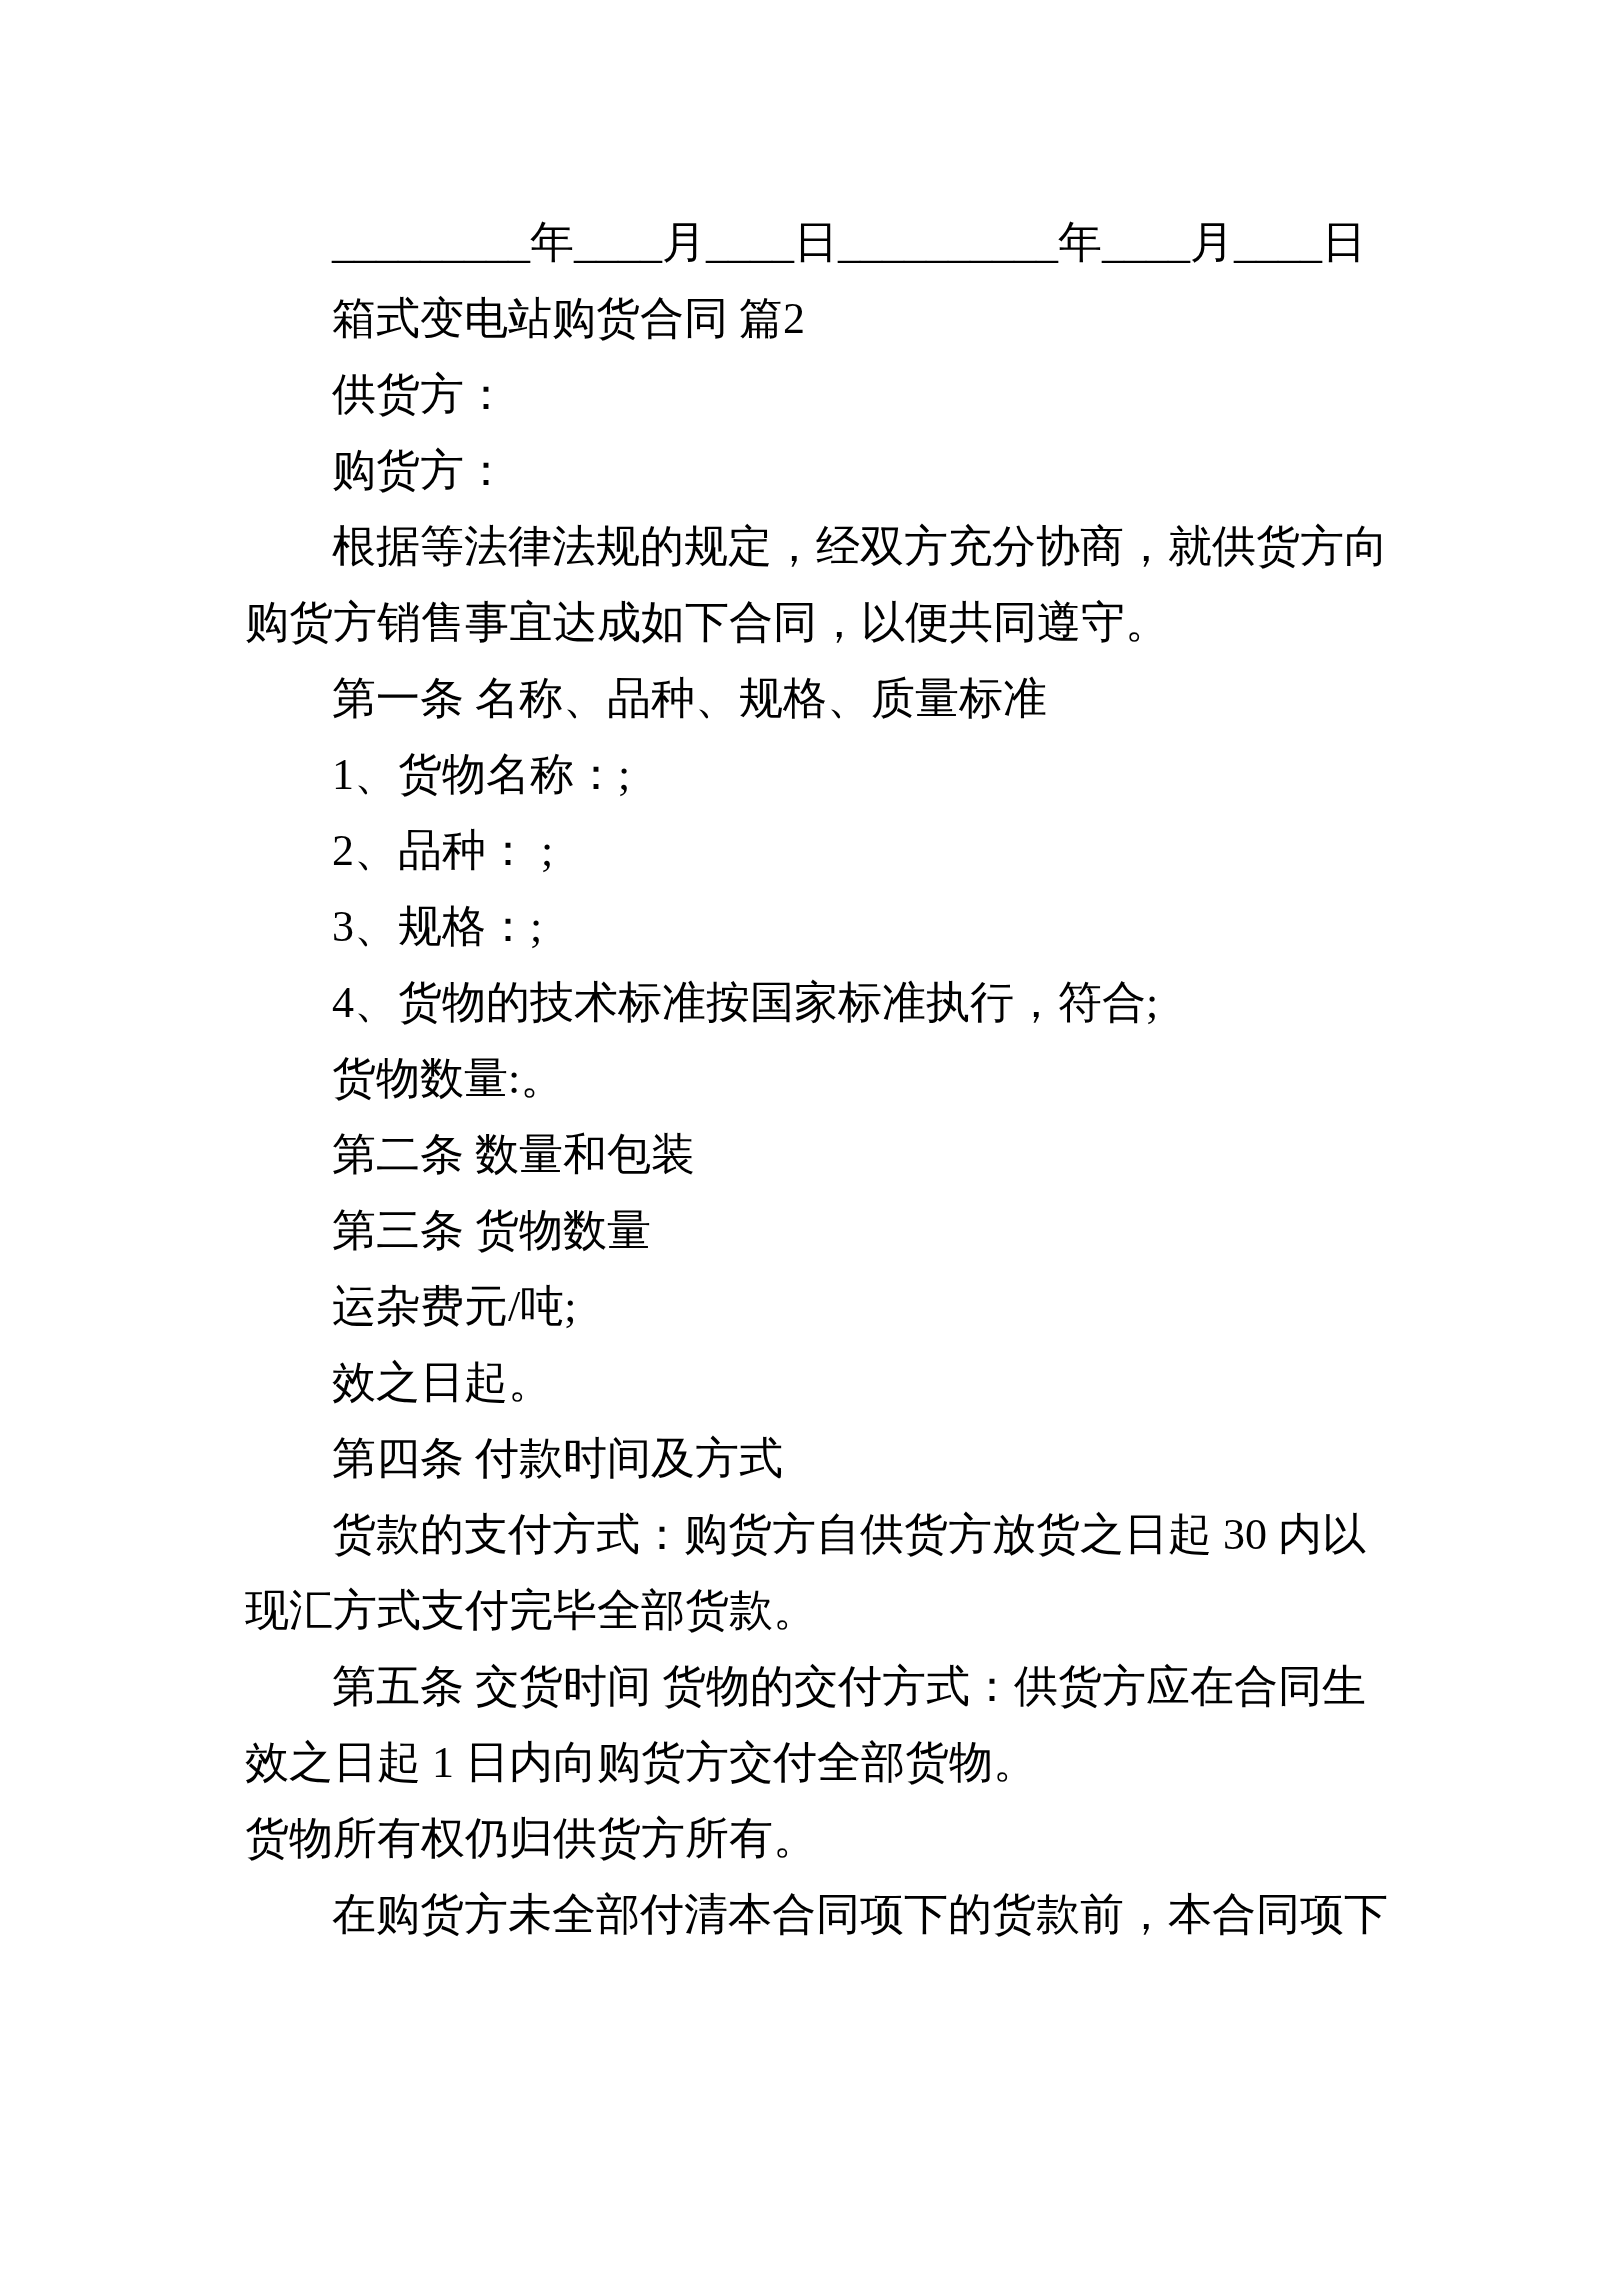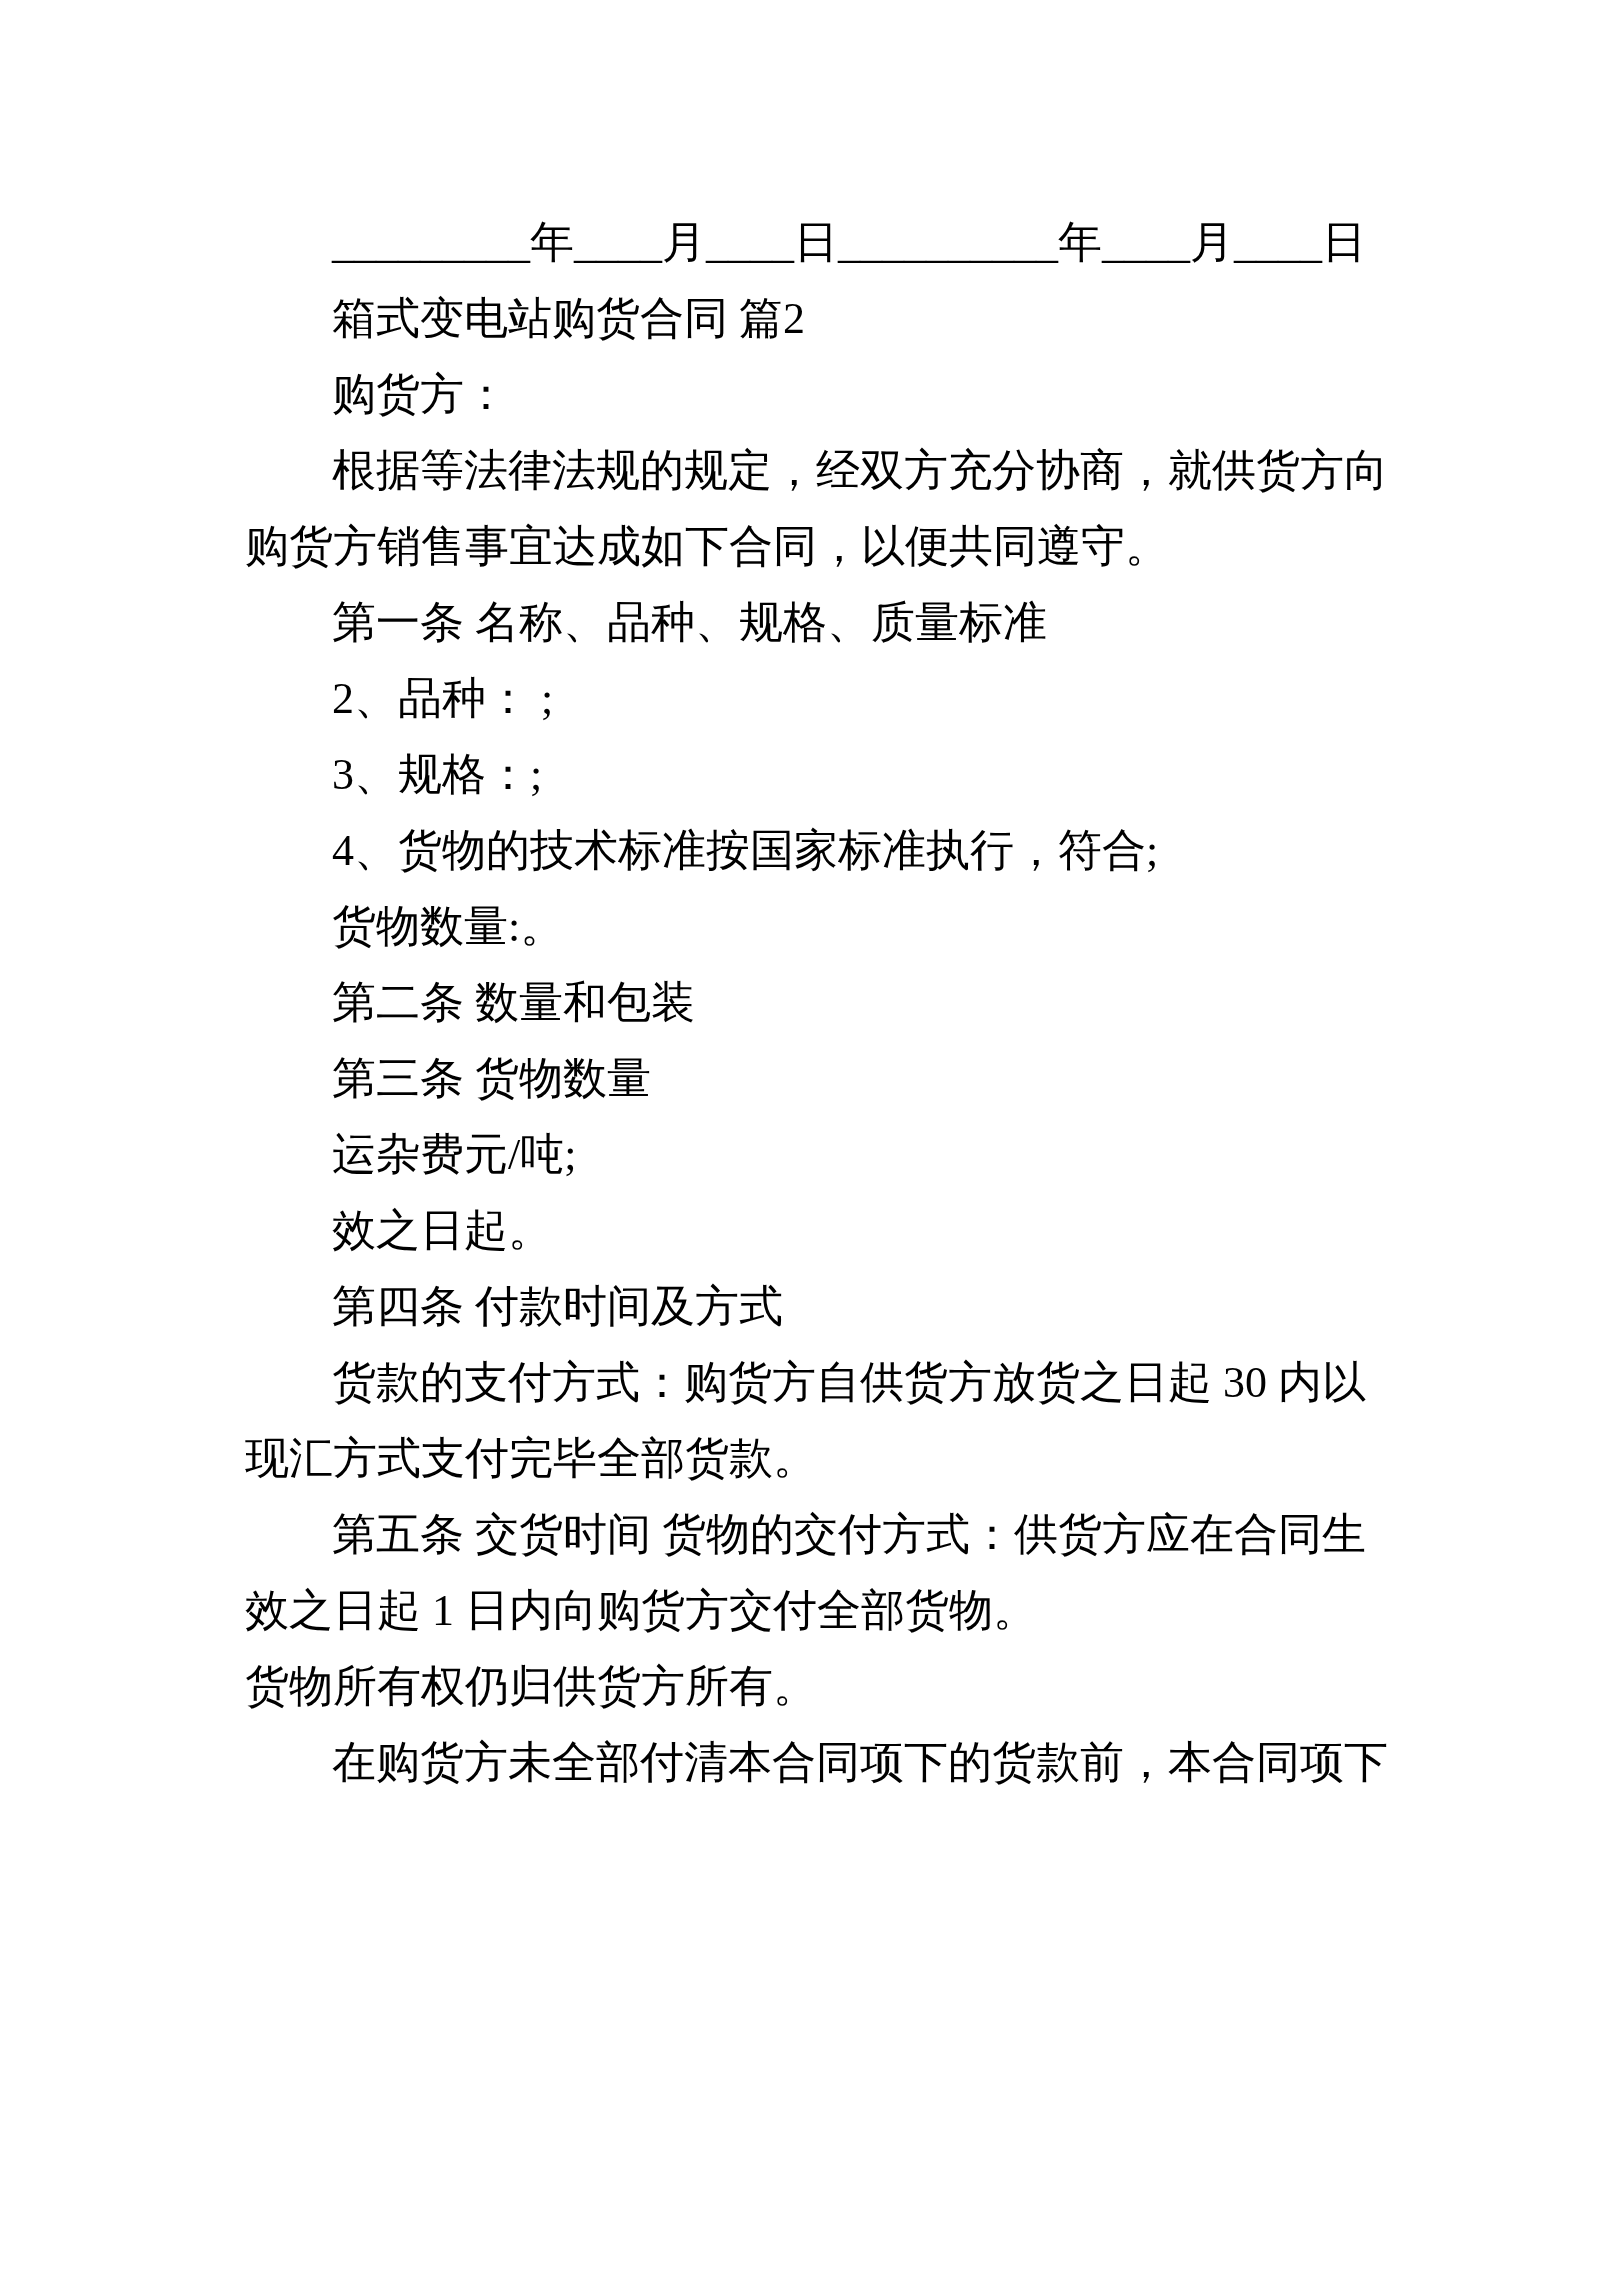--- a/index.html
+++ b/index.html
@@ -30,24 +30,26 @@
     padding-left: 87px; 
   }
 </style>
 </head>
 <body style="background: rgb(255, 255, 255);">
 
 <div class="page" style="color: rgb(0, 0, 0);">
   <div>
       <div class="line indent">_________年____月____日__________年____月____日</div>
       <div class="line indent">箱式变电站购货合同 篇2</div>
+      <div class="line indent">供货方：</div>
       <div class="line indent">购货方：</div>
       <div class="line indent">根据等法律法规的规定，经双方充分协商，就供货方向</div>
       <div class="line">购货方销售事宜达成如下合同，以便共同遵守。</div>
       <div class="line indent">第一条 名称、品种、规格、质量标准</div>
+      <div class="line indent">1、货物名称：;</div>
       <div class="line indent">2、品种： ;</div>
       <div class="line indent">3、规格：;</div>
       <div class="line indent">4、货物的技术标准按国家标准执行，符合;</div>
       <div class="line indent">货物数量:。</div>
       <div class="line indent">第二条 数量和包装</div>
       <div class="line indent">第三条 货物数量</div>
       <div class="line indent">运杂费元/吨;</div>
       <div class="line indent">效之日起。</div>
       <div class="line indent">第四条 付款时间及方式</div>
       <div class="line indent">货款的支付方式：购货方自供货方放货之日起 30 内以</div>

